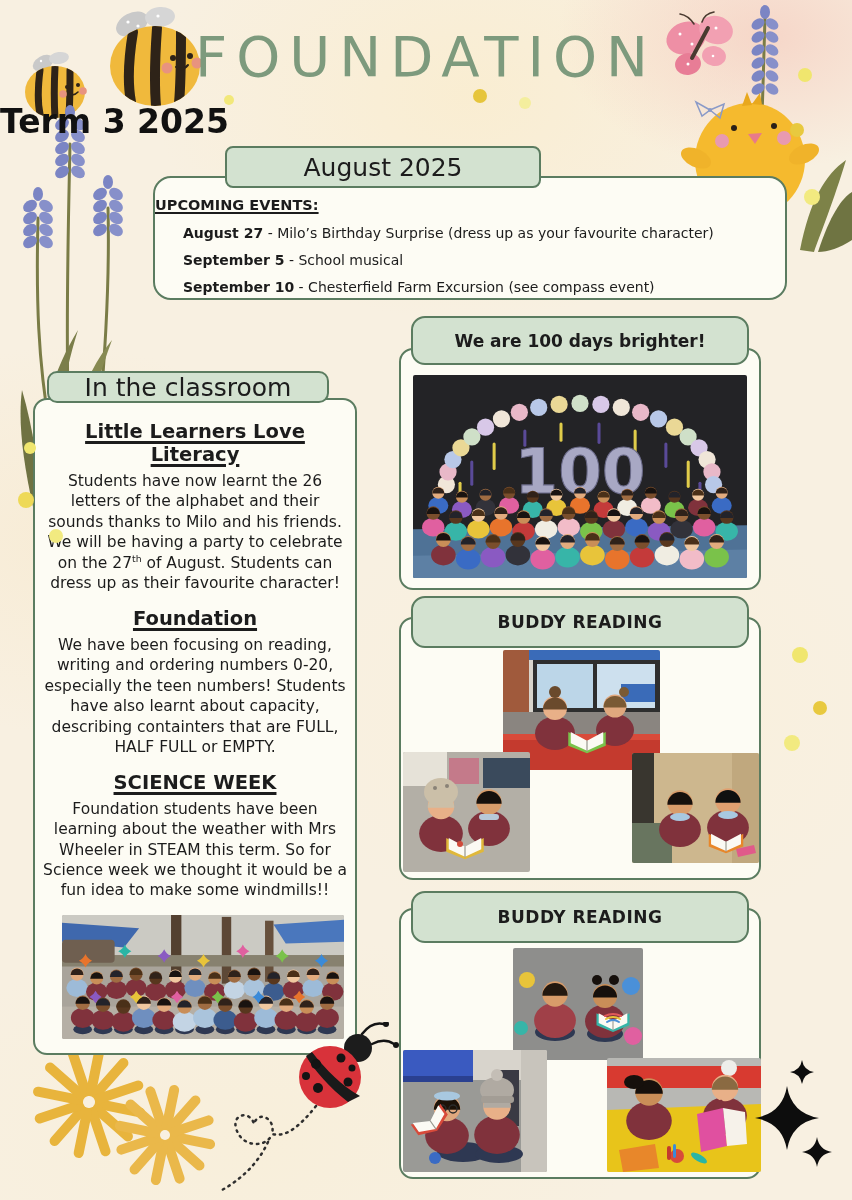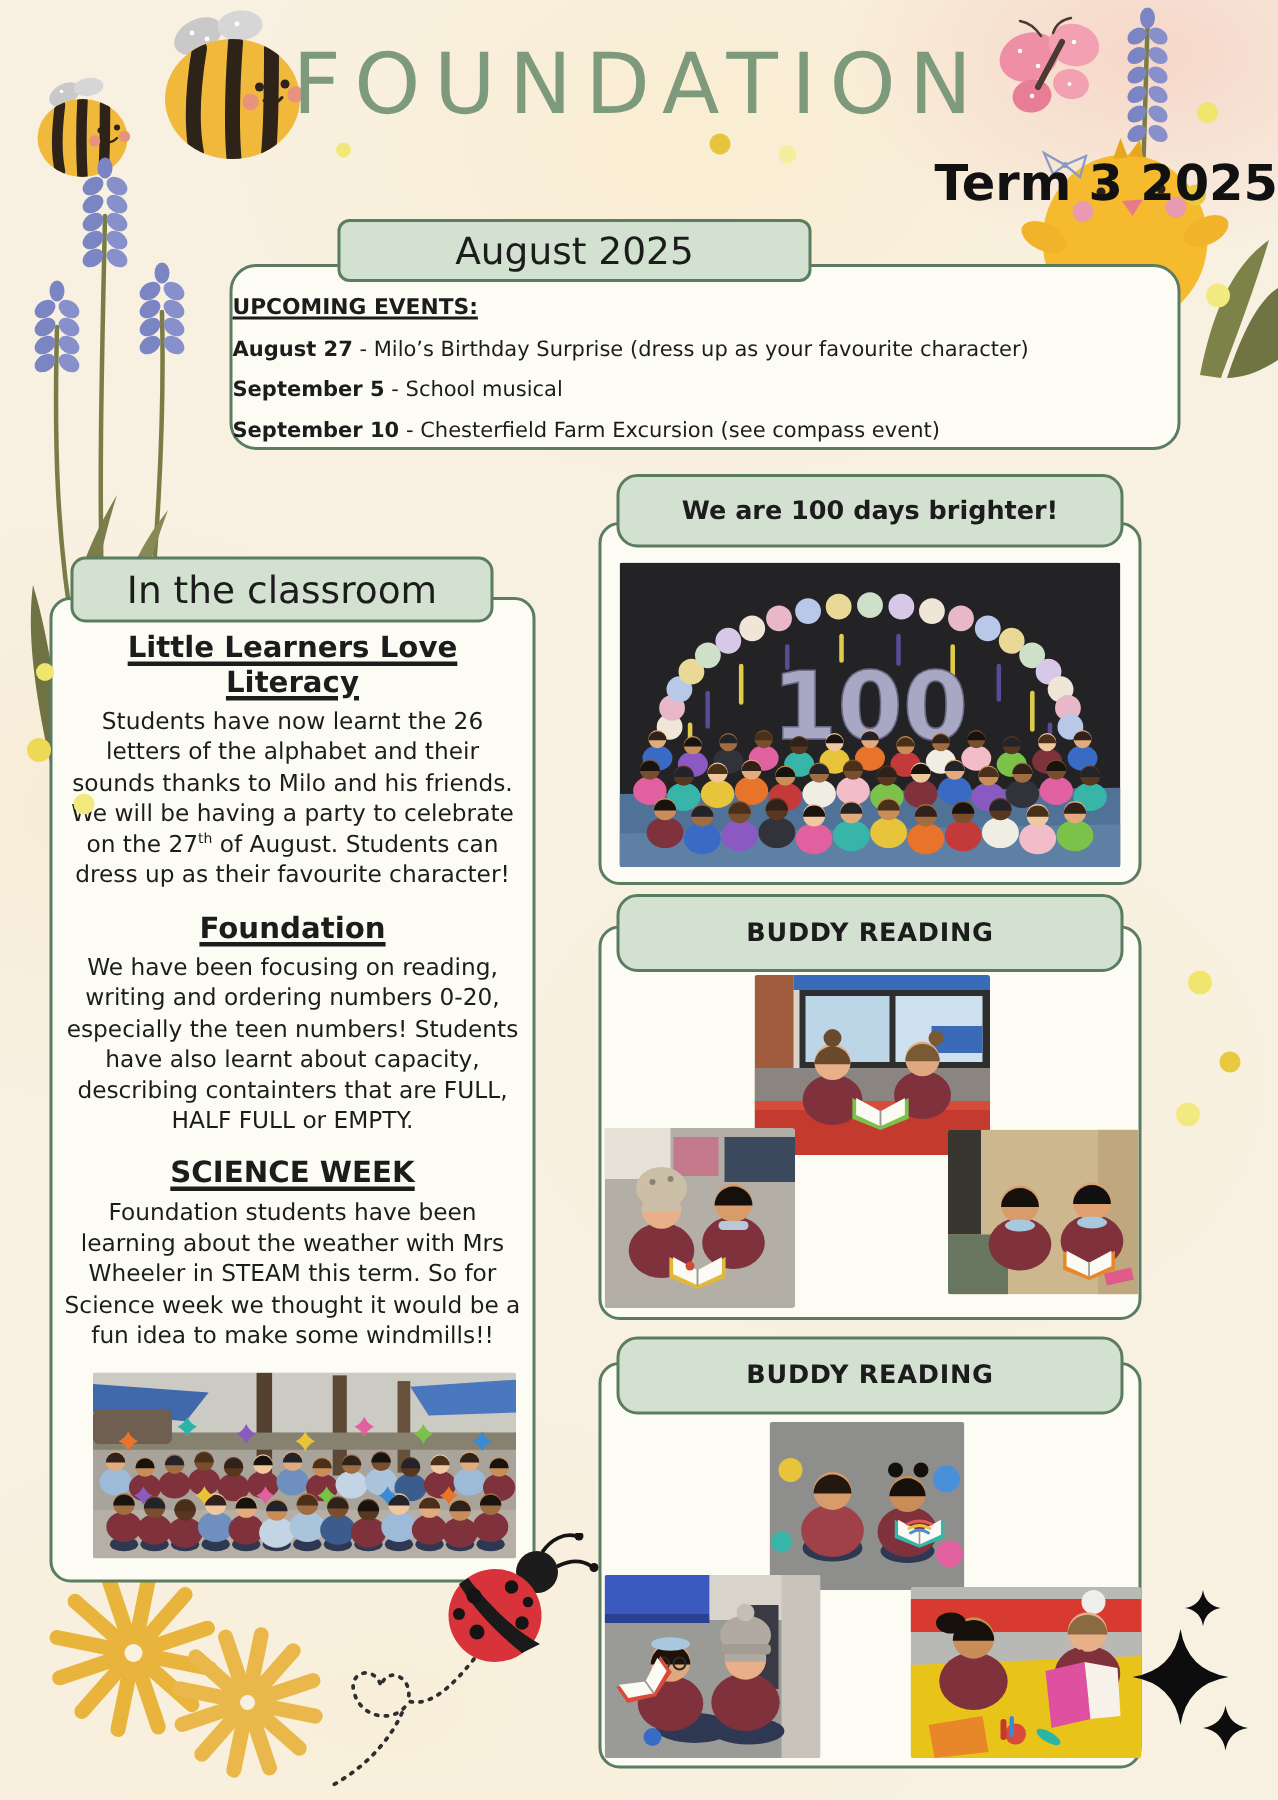--- a/index.html
+++ b/index.html
@@ -17,41 +17,41 @@
   .decor{position:absolute;z-index:0;pointer-events:none;}
   .decor svg{display:block;}
   .overlay{z-index:2;}
   .front{z-index:3;}
 
   .page-title{
     position:absolute;left:0;right:0;top:24px;text-align:center;z-index:1;
     font-size:56px;letter-spacing:9px;color:#7d9a7d;font-weight:normal;
   }
   .page-subtitle{
-    position:absolute;left:0;right:0;top:102px;text-align:right;z-index:1;
+    position:absolute;left:0;right:0;top:102px;text-align:left;z-index:1;
     font-size:33px;font-weight:600;color:#111;
   }
 
   .pill{
     position:absolute;z-index:2;display:flex;align-items:center;justify-content:center;
     background:#d3e2d0;border:2px solid #5b7c60;box-sizing:border-box;
   }
   .month-pill{left:225px;top:146px;width:316px;height:42px;border-radius:8px;font-size:25px;font-weight:500;}
-  .class-pill{left:47px;top:371px;width:282px;height:44px;border-radius:10px;font-size:25px;}
+  .class-pill{left:47px;top:371px;width:282px;height:32px;border-radius:10px;font-size:25px;}
   .pill-100{left:411px;top:316px;width:338px;height:49px;border-radius:14px;font-size:17px;font-weight:bold;}
   .pill-br1{left:411px;top:596px;width:338px;height:52px;border-radius:14px;font-size:17px;font-weight:bold;letter-spacing:.5px;}
   .pill-br2{left:411px;top:891px;width:338px;height:52px;border-radius:14px;font-size:17px;font-weight:bold;letter-spacing:.5px;}
 
   .card{
     position:absolute;z-index:1;background:#fdfcf4;border:2px solid #5b7c60;
     box-sizing:border-box;
   }
   .events-card{left:153px;top:176px;width:634px;height:124px;border-radius:18px;padding-top:19px;}
   .events-heading{font-size:14.5px;font-weight:bold;text-decoration:underline;text-decoration-thickness:2px;text-underline-offset:2px;margin-bottom:7px;}
-  .event-line{font-size:14px;line-height:27px;}
+  .event-line{font-size:14px;line-height:27px;padding-left:28px;}
   .event-date{font-weight:bold;}
 
   .class-card{left:33px;top:398px;width:324px;height:657px;border-radius:14px;padding:20px 7px 6px 7px;text-align:center;}
   .sec h3{margin:0 0 5px 0;font-size:19.5px;text-decoration:underline;text-decoration-thickness:2.5px;text-underline-offset:3px;}
   .sec p{margin:0;font-size:15.5px;line-height:1.32;}
   .sec{margin-bottom:13px;}
   .sec sup{font-size:.6em;}
 
   .card-100{left:399px;top:348px;width:362px;height:242px;border-radius:14px;}
   .card-br1{left:399px;top:617px;width:362px;height:263px;border-radius:14px;}

